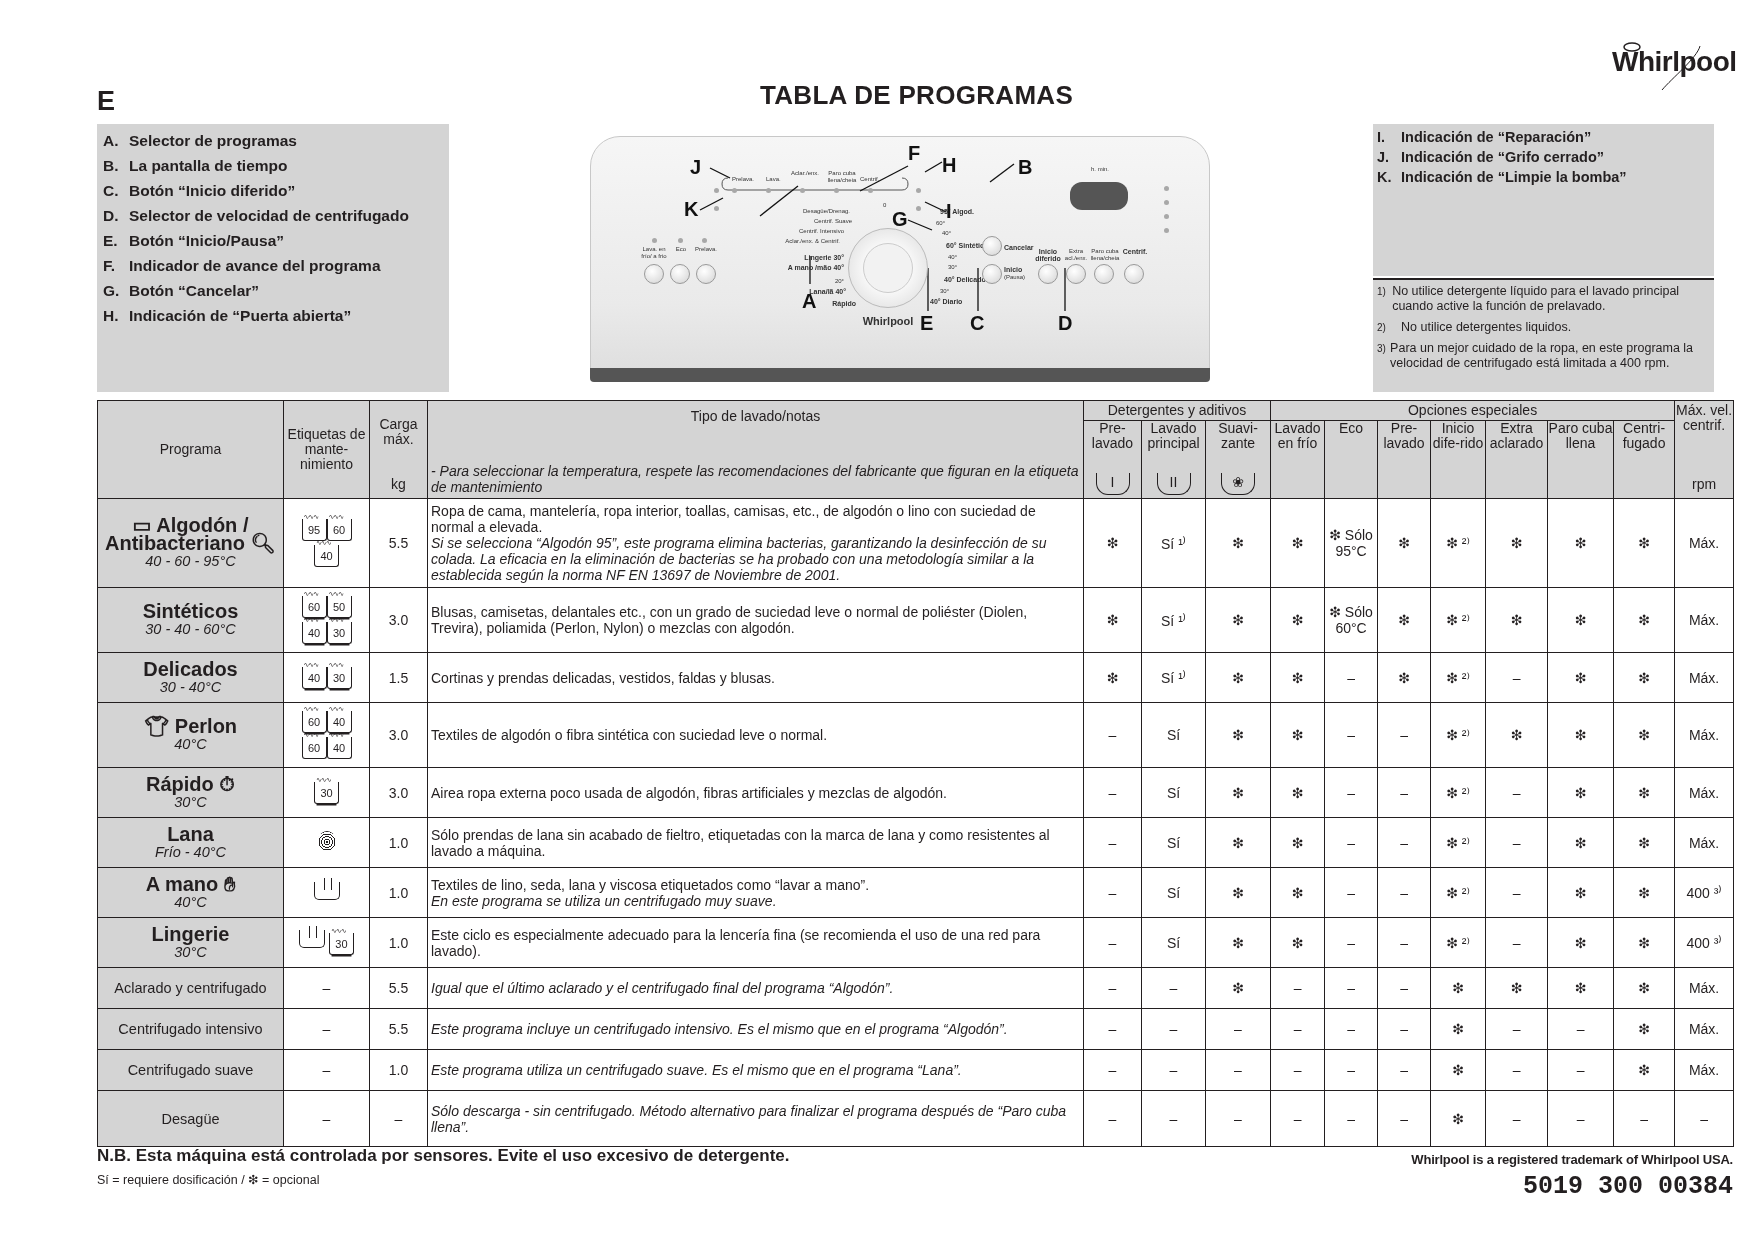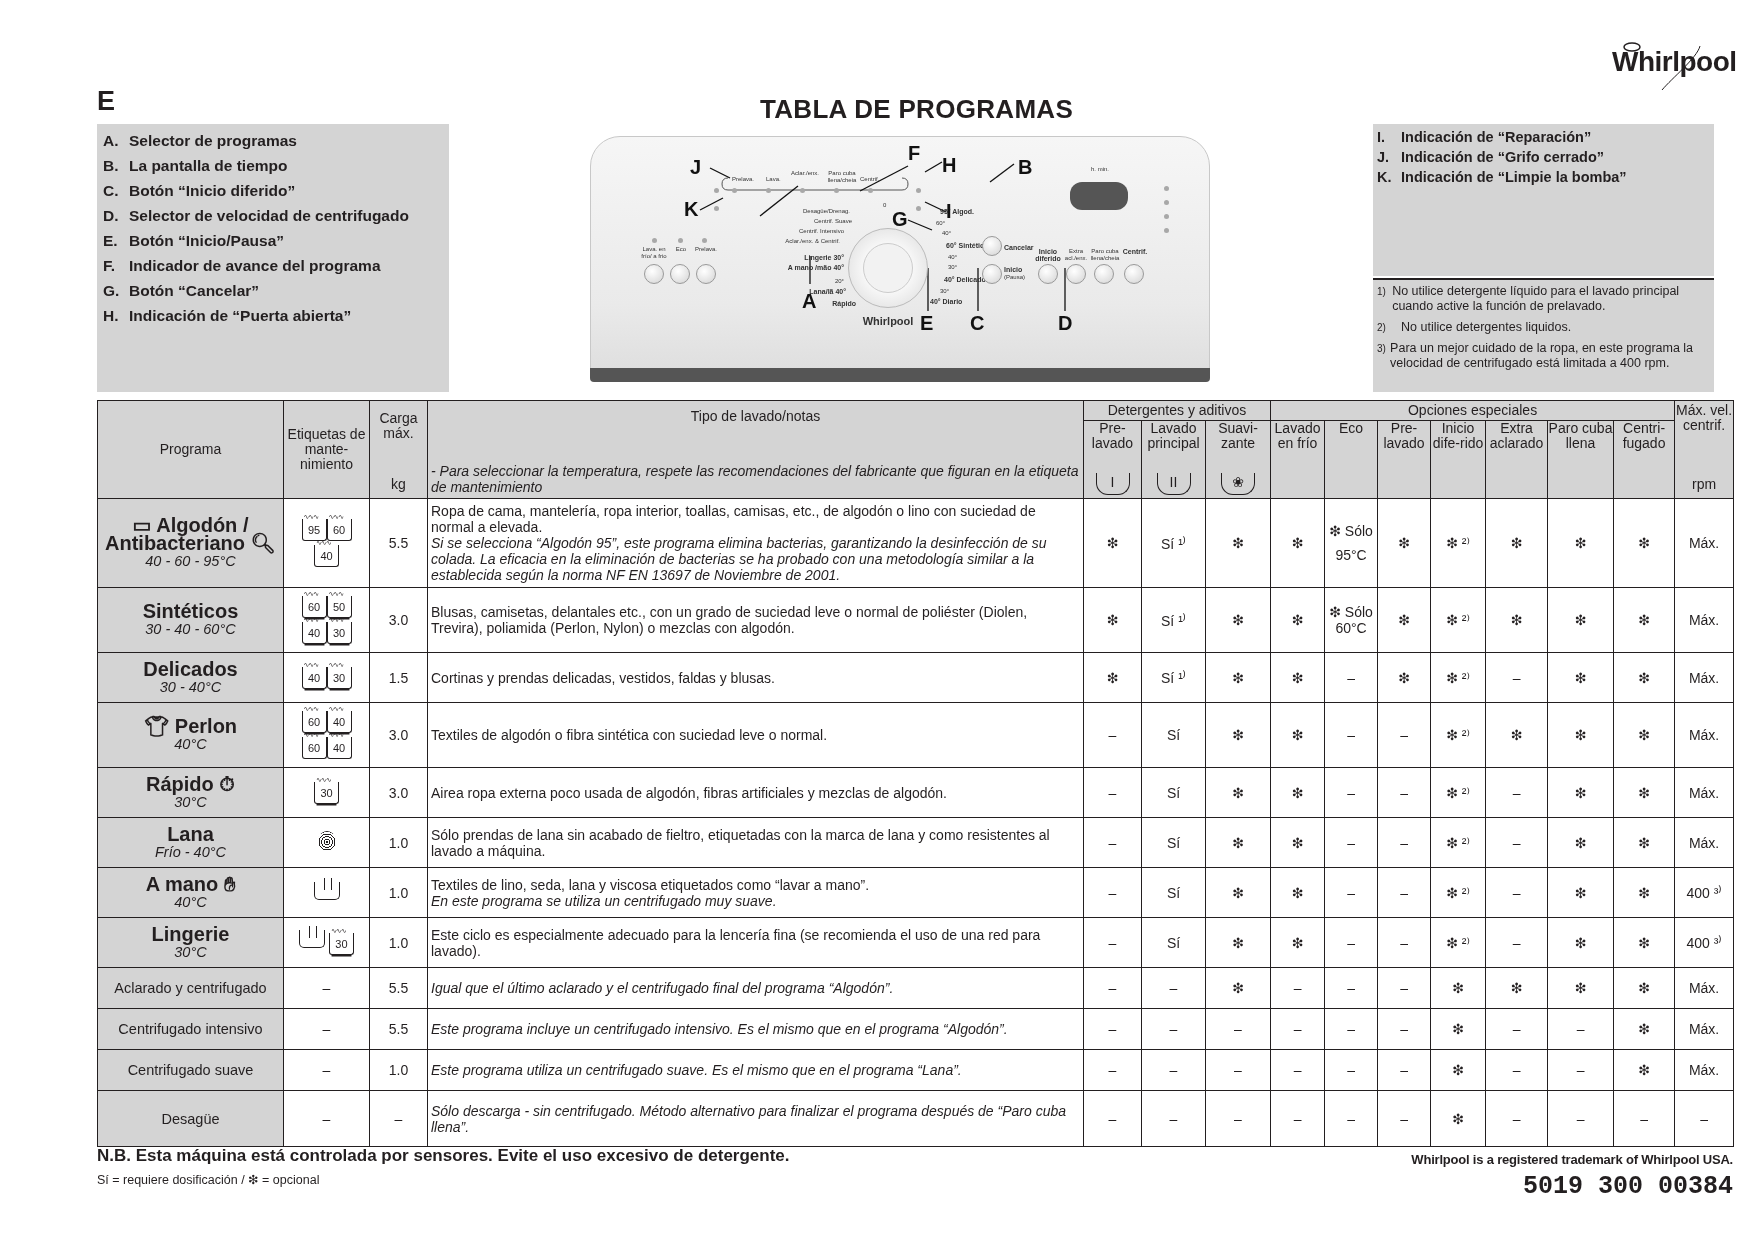--- a/index.html
+++ b/index.html
@@ -4,21 +4,21 @@
 <style>
   * { box-sizing: border-box; margin: 0; padding: 0; }
   html, body { width: 1754px; height: 1241px; background: #ffffff; overflow: hidden; }
   body { position: relative; font-family: "DejaVu Sans", sans-serif; color: #231f20; }
 
   .logo { position: absolute; left: 1602px; top: 38px; width: 120px; height: 50px; }
   .logo-text { position: absolute; left: 10px; top: 8px; font-family: "Liberation Sans", sans-serif; font-weight: bold; font-size: 28px; letter-spacing: -0.5px; color: #231f20; }
   .logo svg { position: absolute; left: 0; top: 0; }
 
   .section-letter { position: absolute; left: 97px; top: 86px; font-family: "Liberation Sans", sans-serif; font-weight: bold; font-size: 27px; }
-  .page-title { position: absolute; left: 760px; top: 94px; font-family: "Liberation Sans", sans-serif; font-weight: bold; font-size: 26px; letter-spacing: 0.3px; }
+  .page-title { position: absolute; left: 760px; top: 80px; font-family: "Liberation Sans", sans-serif; font-weight: bold; font-size: 26px; letter-spacing: 0.3px; }
 
   .legend-box { position: absolute; left: 97px; top: 124px; width: 352px; height: 268px; background: #d4d4d4; padding: 4px 6px; }
   .legend-item { display: flex; font-family: "Liberation Sans", sans-serif; font-weight: bold; font-size: 15.5px; line-height: 25px; }
   .legend-item .k { width: 26px; }
 
   .safety-box { position: absolute; left: 1373px; top: 124px; width: 341px; height: 152px; background: #d4d4d4; padding: 3px 4px; font-family: "Liberation Sans", sans-serif; font-weight: bold; font-size: 14.5px; line-height: 20px; }
   .safety-item { display: flex; }
   .safety-item .k { width: 24px; }
   .notes-box { position: absolute; left: 1373px; top: 278px; width: 341px; height: 114px; background: #d4d4d4; border-top: 2px solid #231f20; padding: 4px 4px; font-family: "Liberation Sans", sans-serif; font-size: 12.5px; line-height: 15px; }
   .note { display: flex; margin-bottom: 6px; }
@@ -261,21 +261,21 @@
       <col style="width:55px">
       <col style="width:62px">
       <col style="width:66px">
       <col style="width:61px">
       <col style="width:59px">
   </colgroup>
   <thead>
     <tr>
       <th rowspan="3">Programa</th>
       <th rowspan="3">Etiquetas de mante-nimiento</th>
-      <th rowspan="3" style="vertical-align:top;padding-top:10px;position:relative;height:98px">
+      <th rowspan="3" style="vertical-align:top;padding-top:16px;position:relative;height:98px">
         <div>Carga máx.</div>
         <div style="position:absolute;bottom:6px;left:0;right:0">kg</div>
       </th>
       <th rowspan="3" style="position:relative;vertical-align:top;padding-top:8px">
         <div>Tipo de lavado/notas</div>
         <div class="it" style="position:absolute;bottom:3px;left:3px;right:3px;text-align:left;line-height:16px">- Para seleccionar la temperatura, respete las recomendaciones del fabricante que figuran en la etiqueta de mantenimiento</div>
       </th>
       <th colspan="3" style="height:20px">Detergentes y aditivos</th>
       <th colspan="7">Opciones especiales</th>
       <th rowspan="3" style="position:relative;vertical-align:top;padding-top:2px">
@@ -315,21 +315,21 @@
       </div></td>
       <td>5.5</td>
       <td class="notes-cell">
           <div>Ropa de cama, mantelería, ropa interior, toallas, camisas, etc., de algodón o lino con suciedad de normal a elevada.</div>
           <div class="it">Si se selecciona “Algodón 95”, este programa elimina bacterias, garantizando la desinfección de su colada. La eficacia en la eliminación de bacterias se ha probado con una metodología similar a la establecida según la norma NF EN 13697 de Noviembre de 2001.</div>
         </td>
       <td>❇</td>
       <td>Sí ¹⁾</td>
       <td>❇</td>
       <td>❇</td>
-      <td style="line-height:24px">❇ Sólo 95°C</td>
+      <td style="line-height:16px">❇ Sólo 95°C</td>
       <td>❇</td>
       <td>❇ ²⁾</td>
       <td>❇</td>
       <td>❇</td>
       <td>❇</td>
       <td>Máx.</td>
     </tr>
 
     <tr style="height:65px">
       <td class="prog-cell">

